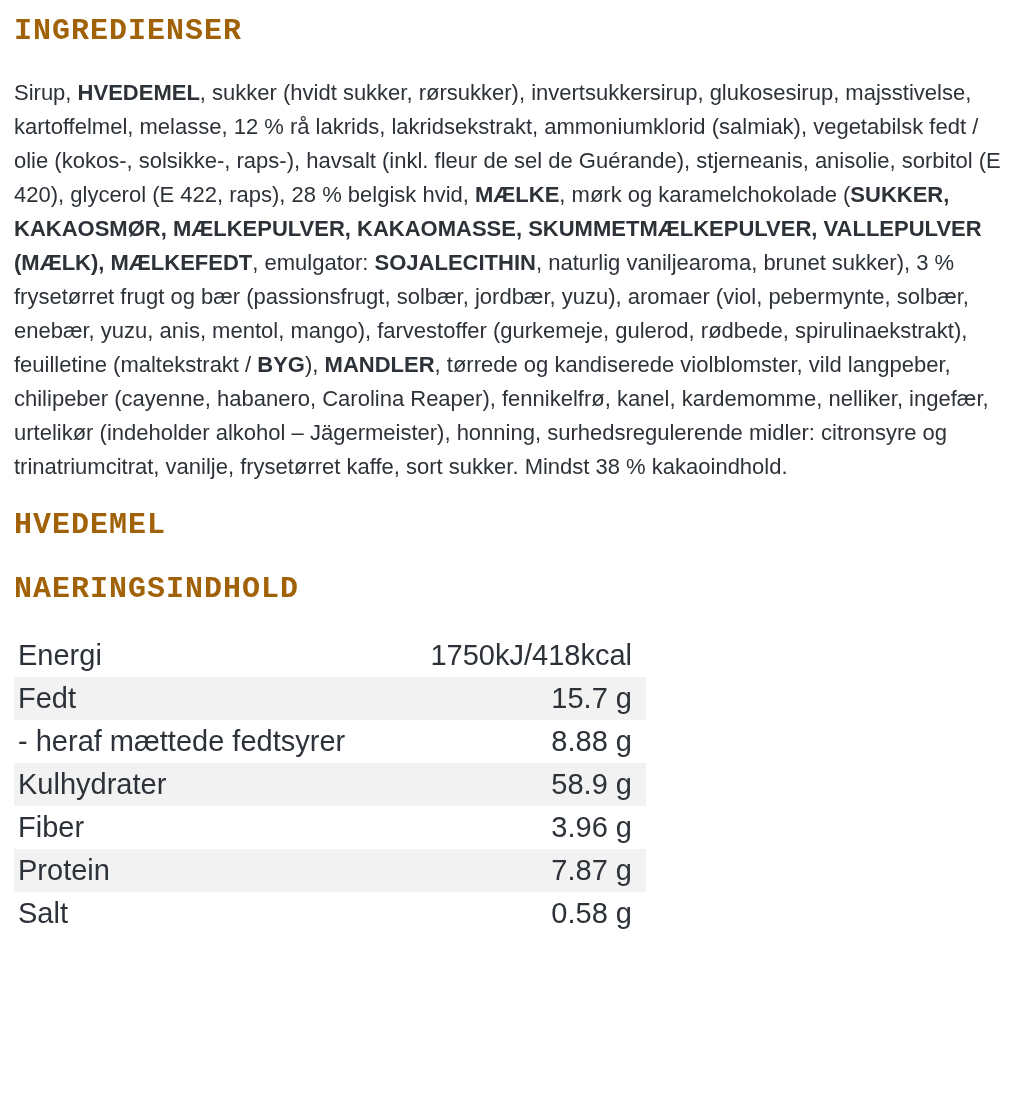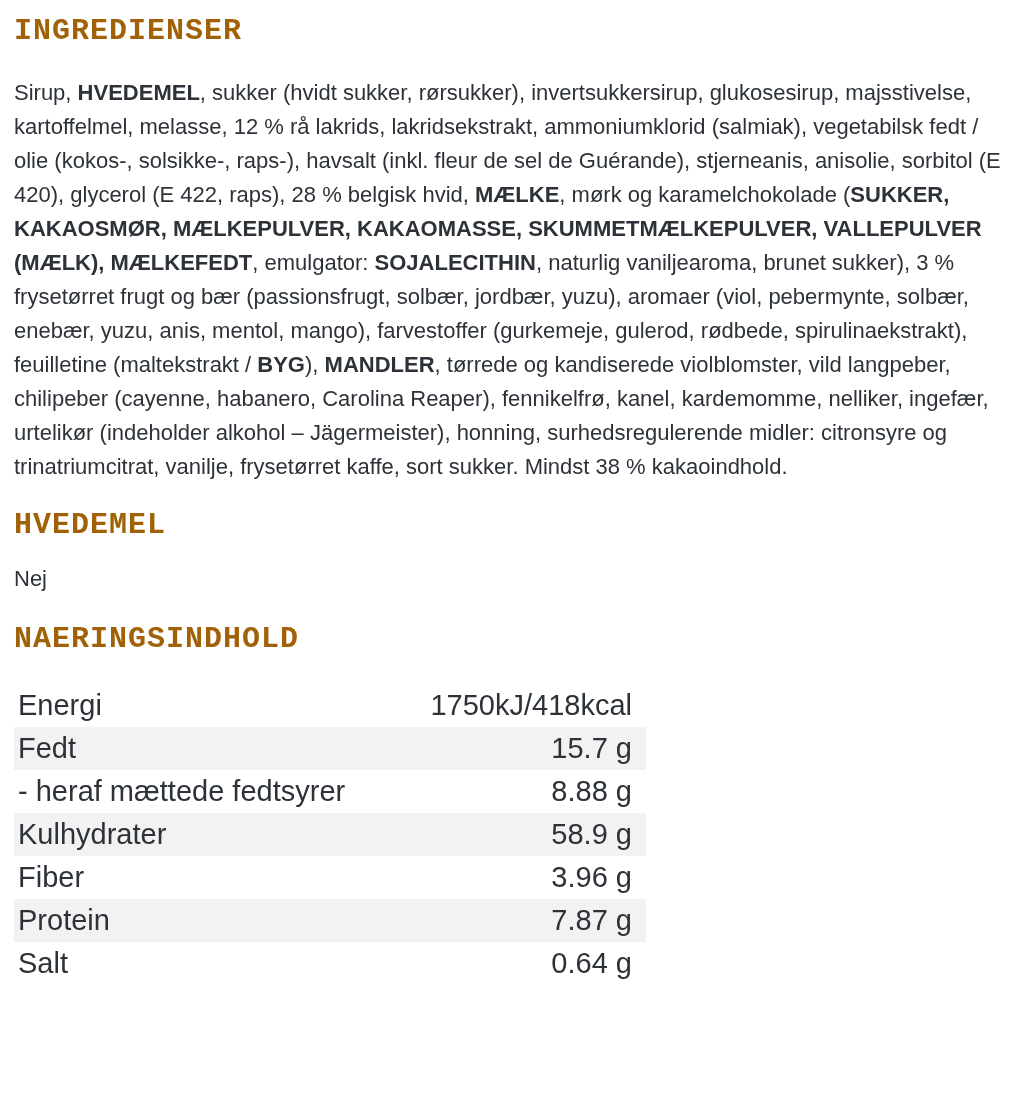--- a/index.html
+++ b/index.html
@@ -73,21 +73,20 @@
 <body>
 
 <main class="content">
 
   <h2 class="tw-heading heading-ingredients">INGREDIENSER</h2>
 
   <p class="ingredients-text" id="ingredients-paragraph"><span>Sirup, </span><strong>HVEDEMEL</strong><span>, sukker (hvidt sukker, rørsukker), invertsukkersirup, glukosesirup, majsstivelse, kartoffelmel, melasse, 12 % rå lakrids, lakridsekstrakt, ammoniumklorid (salmiak), vegetabilsk fedt / olie (kokos-, solsikke-, raps-), havsalt (inkl. fleur de sel de Guérande), stjerneanis, anisolie, sorbitol (E 420), glycerol (E 422, raps), 28 % belgisk hvid, </span><strong>MÆLKE</strong><span>, mørk og karamelchokolade (</span><strong>SUKKER, KAKAOSMØR, MÆLKEPULVER, KAKAOMASSE, SKUMMETMÆLKEPULVER, VALLEPULVER (MÆLK), MÆLKEFEDT</strong><span>, emulgator: </span><strong>SOJALECITHIN</strong><span>, naturlig vaniljearoma, brunet sukker), 3 % frysetørret frugt og bær (passionsfrugt, solbær, jordbær, yuzu), aromaer (viol, pebermynte, solbær, enebær, yuzu, anis, mentol, mango), farvestoffer (gurkemeje, gulerod, rødbede, spirulinaekstrakt), feuilletine (maltekstrakt / </span><strong>BYG</strong><span>), </span><strong>MANDLER</strong><span>, tørrede og kandiserede violblomster, vild langpeber, chilipeber (cayenne, habanero, Carolina Reaper), fennikelfrø, kanel, kardemomme, nelliker, ingefær, urtelikør (indeholder alkohol – Jägermeister), honning, surhedsregulerende midler: citronsyre og trinatriumcitrat, vanilje, frysetørret kaffe, sort sukker. Mindst 38 % kakaoindhold.</span></p>
 
   <h2 class="tw-heading heading-vegan">HVEDEMEL</h2>
 
-  <p class="vegan-value">Nej</p>
 
   <h2 class="tw-heading heading-nutrition">NAERINGSINDHOLD</h2>
 
   <div class="nutrition-table" id="nutrition-table">
       <div class="nrow">
         <span class="nlabel">Energi</span>
         <span class="nvalue">1750kJ/418kcal</span>
       </div>
       <div class="nrow">
         <span class="nlabel">Fedt</span>
@@ -104,17 +103,17 @@
       <div class="nrow">
         <span class="nlabel">Fiber</span>
         <span class="nvalue">3.96 g</span>
       </div>
       <div class="nrow">
         <span class="nlabel">Protein</span>
         <span class="nvalue">7.87 g</span>
       </div>
       <div class="nrow">
         <span class="nlabel">Salt</span>
-        <span class="nvalue">0.64 g</span>
+        <span class="nvalue">0.58 g</span>
       </div>
     </div>
 
 </main>
 
 </body></html>

